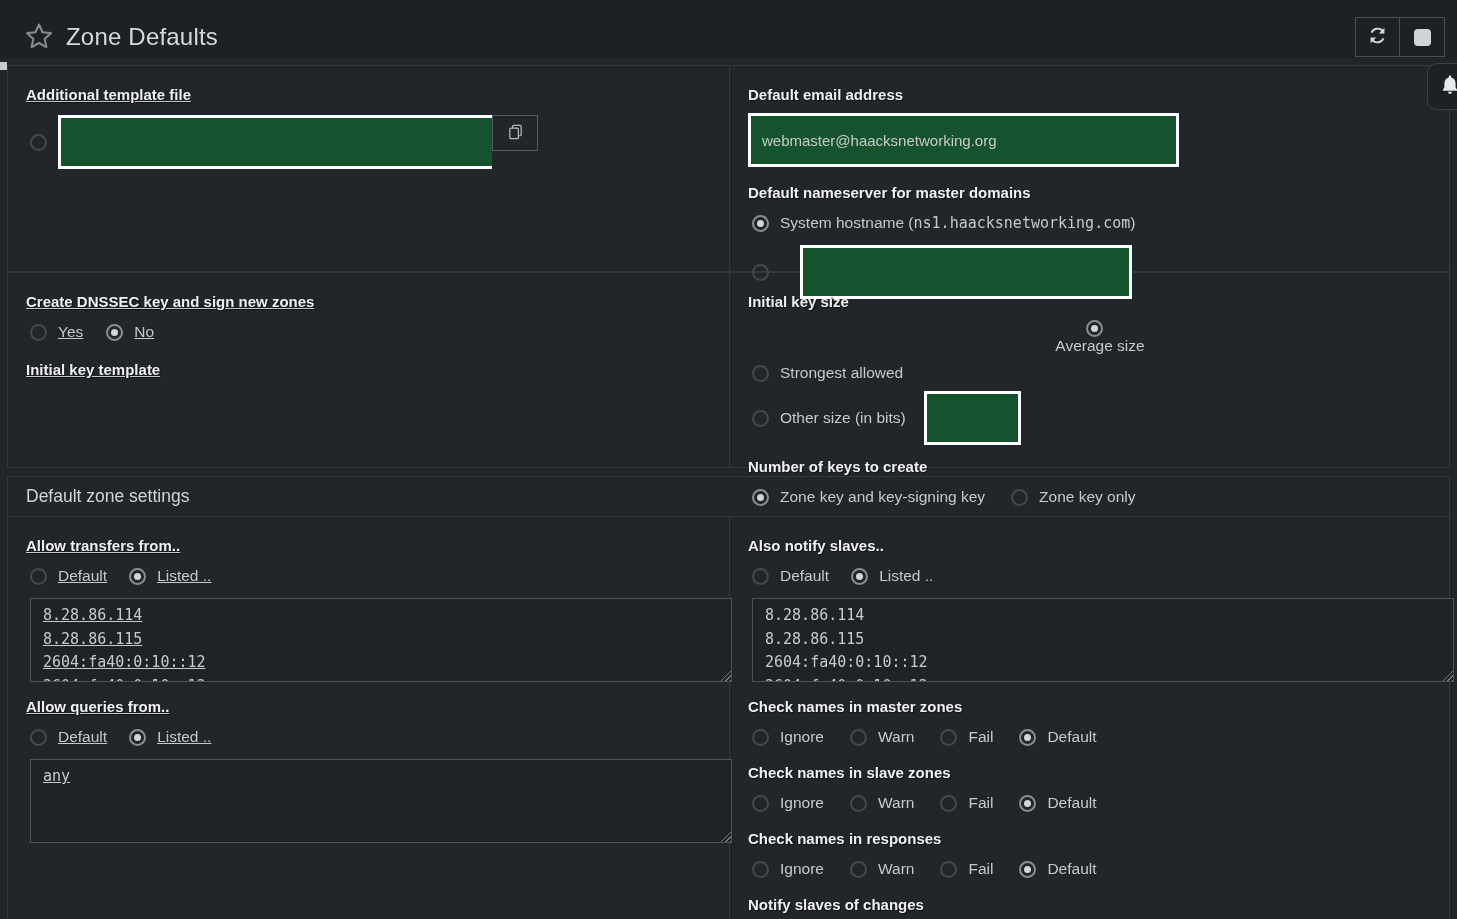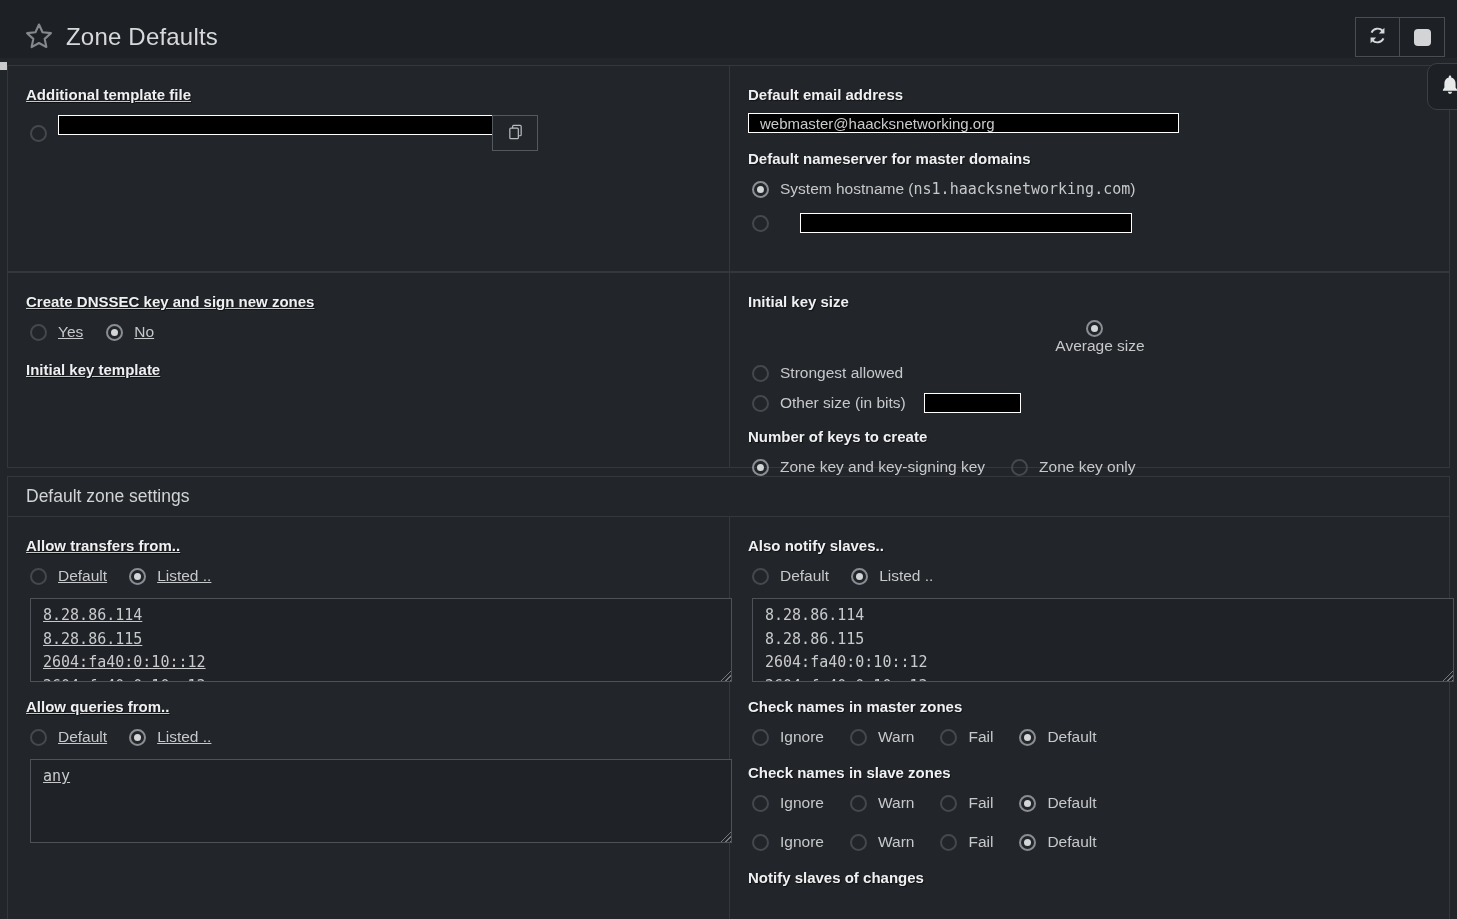--- a/index.html
+++ b/index.html
@@ -62,22 +62,22 @@
   }
   .radio.sel { border-color:#8a8e93; }
   .radio.sel::after {
     content:""; position:absolute; inset:3px; border-radius:50%; background:#d4d5d7;
   }
   .rtext { font-size:15.5px; color:#c7c8ca; margin-left:11px; white-space:nowrap; }
   .mono { font-family:"DejaVu Sans Mono", monospace; font-size:15px; }
 
   
   .txt {
-    background:#000000; border:1px solid #ffffff; color:#c9cacb;
-    height:20px; font-size:15px; padding:0 11px; font-family:"Liberation Sans",sans-serif;
+    background:#14532d; border:3px solid #ffffff; color:#c9cacb;
+    height:54px; font-size:15px; padding:0 11px; font-family:"Liberation Sans",sans-serif;
     outline:none;
   }
   .igroup { display:flex; }
   .igroup .txt { border-right:none; }
   .ibtn {
     width:46px; height:36px; background:transparent; border:1px solid #54585f;
     display:flex; align-items:center; justify-content:center; cursor:pointer;
   }
   .select {
     width:196px; height:36px; border:1px solid #54585f; background:#1f2227;
@@ -324,20 +324,21 @@
                 <span class="rtext">Fail</span>
               </span>
             <span class="ropt">
                 <span class="radio sel"></span>
                 <span class="rtext">Default</span>
               </span>
           </div>
         </div>
 
         <div class="group" style="margin-top:15px;">
+          <span class="lbl">Check names in responses</span>
           <div class="rgroup">
             <span class="ropt">
                 <span class="radio"></span>
                 <span class="rtext">Ignore</span>
               </span>
             <span class="ropt">
                 <span class="radio"></span>
                 <span class="rtext">Warn</span>
               </span>
             <span class="ropt">

